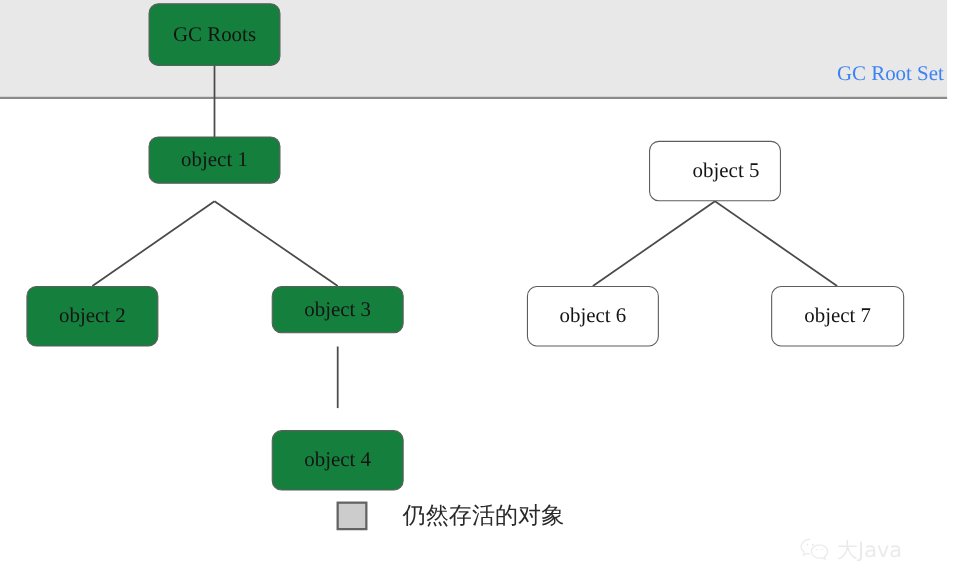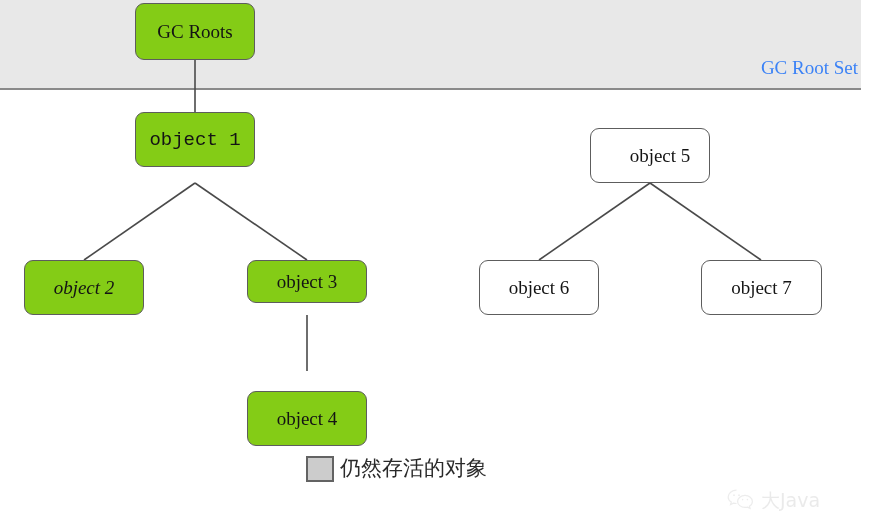--- a/index.html
+++ b/index.html
@@ -50,21 +50,21 @@
     box-sizing: border-box;
     border-radius: 9px;
     display: flex;
     align-items: center;
     justify-content: center;
     font-size: 19px;
     color: #141414;
     white-space: nowrap;
   }
   .node.alive {
-    background: #84cc16;
+    background: #15803d;
     border: 1.6px solid #5d5d5d;
   }
   .node.dead {
     background: #ffffff;
     border: 1.4px solid #5d5d5d;
   }
   
   .legend {
     position: absolute;
     left: 306px;
@@ -83,21 +83,21 @@
   }
   .swatch.alive {
     background: #cccccc;
     border: 2px solid #636363;
   }
   .swatch.dead {
     background: #ffffff;
     border: 2px solid #636363;
   }
   .legend-label {
-    margin-left: 6px;
+    margin-left: 32px;
     font-size: 21px;
     color: #2a2a2a;
     font-family: "DejaVu Sans", "Liberation Sans", sans-serif;
     line-height: 1;
     white-space: nowrap;
   }
   
   .watermark {
     position: absolute;
     left: 726px;
@@ -132,24 +132,24 @@
         <line x1="307" y1="315" x2="307" y2="371"></line>
         <line x1="650" y1="183" x2="539" y2="260"></line>
         <line x1="650" y1="183" x2="761" y2="260"></line>
       </g>
   </svg>
 
   <div id="nodes-layer">
       <div class="node alive" style="left: 135px; top: 3px; width: 120px; height: 57px;">
         <span>GC Roots</span>
       </div>
-      <div class="node alive" style="left: 135px; top: 112px; width: 120px; height: 55px; font-family: Liberation Mono, monospace;">
+      <div class="node alive" style="left: 135px; top: 124px; width: 120px; height: 43px;">
         <span>object 1</span>
       </div>
-      <div class="node alive" style="left: 24px; top: 260px; width: 120px; height: 55px; font-style: italic;">
+      <div class="node alive" style="left: 24px; top: 260px; width: 120px; height: 55px;">
         <span>object 2</span>
       </div>
       <div class="node alive" style="left: 247px; top: 260px; width: 120px; height: 43px;">
         <span>object 3</span>
       </div>
       <div class="node alive" style="left: 247px; top: 391px; width: 120px; height: 55px;">
         <span>object 4</span>
       </div>
       <div class="node dead" style="left: 590px; top: 128px; width: 120px; height: 55px; padding-left: 20px;">
         <span>object 5</span>

